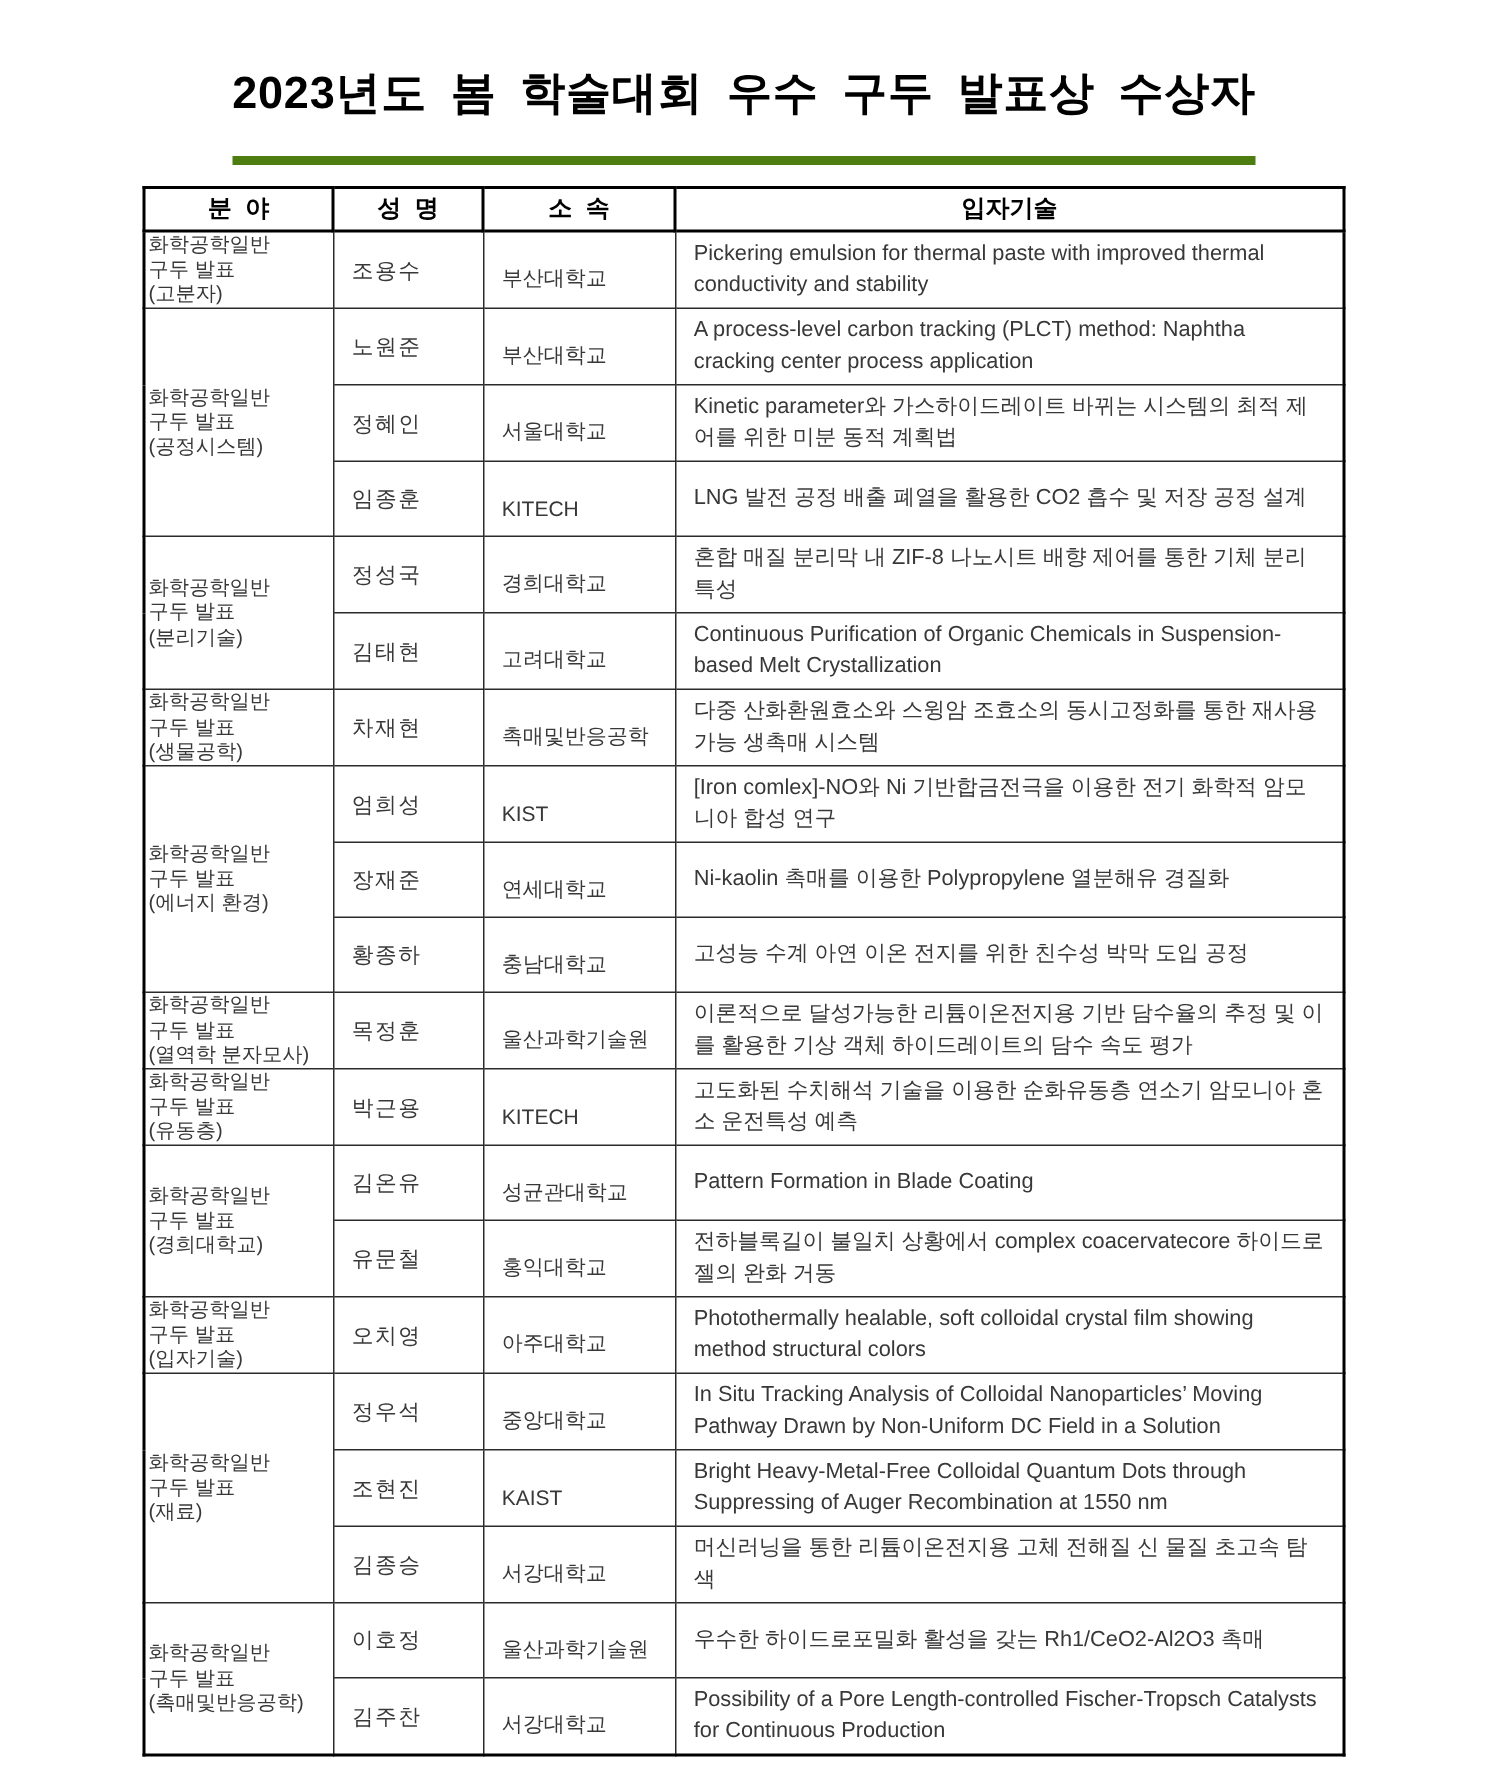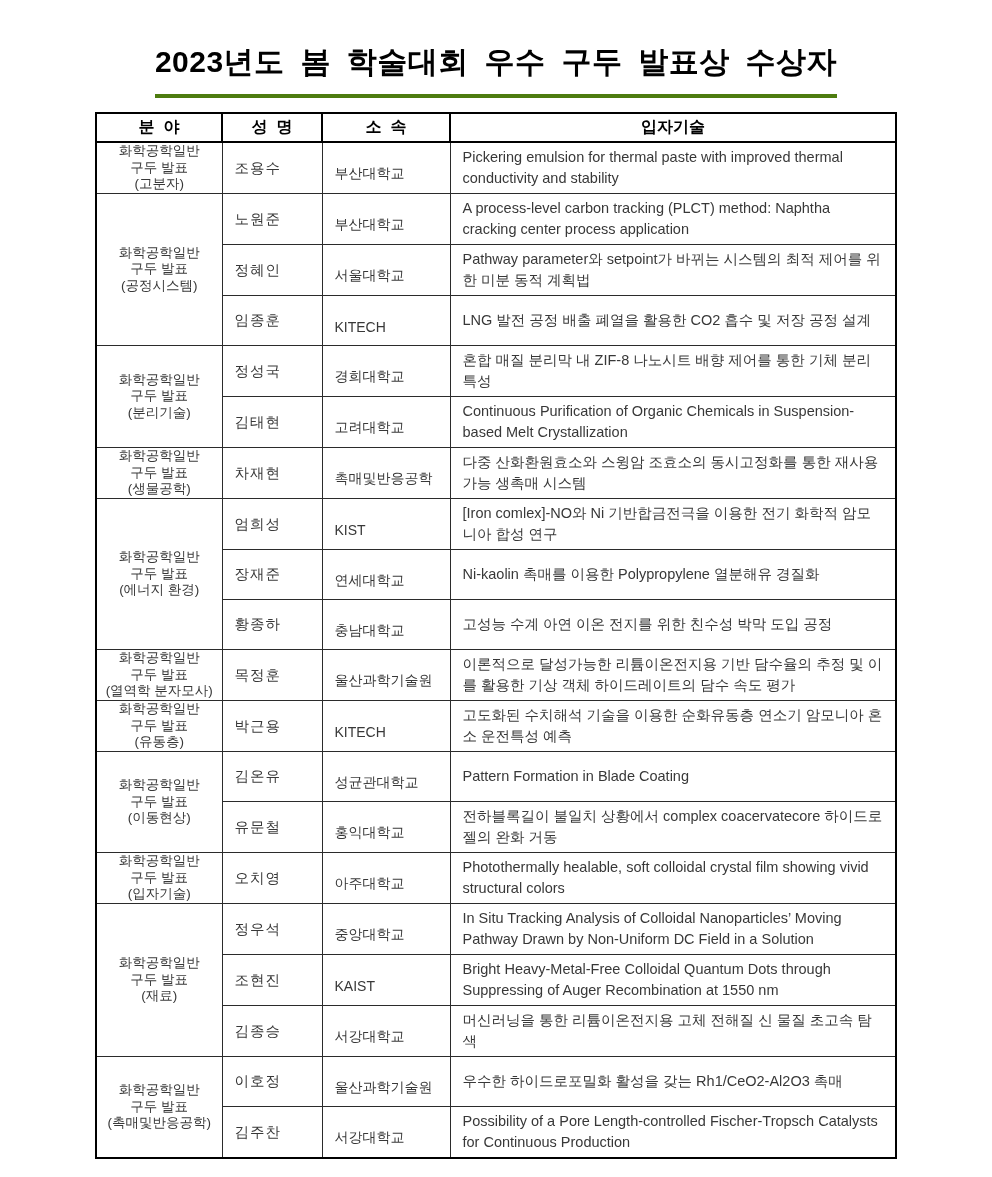--- a/index.html
+++ b/index.html
@@ -18,22 +18,22 @@
   .title-wrap {
     text-align: center;
     padding-top: 42px;
   }
   .page-title {
     display: inline-block;
     font-size: 30px;
     font-weight: 700;
     letter-spacing: 0.5px;
     word-spacing: 7px;
-    border-bottom: 4px solid #4d7c0f;
-    padding-bottom: 11px;
+    border-bottom: 6px solid #4d7c0f;
+    padding-bottom: 21px;
   }
   table.awards {
     border-collapse: collapse;
     table-layout: fixed;
     width: 800px;
     margin: 14px auto 0 auto;
     border: 2px solid #000;
   }
   table.awards th {
     border: 2px solid #000;
@@ -47,21 +47,20 @@
   }
   table.awards td {
     border: 1px solid #2b2b2b;
     vertical-align: middle;
     color: #383838;
   }
   table.awards tr.data-row {
     height: 50px;
   }
   td.field {
-    text-align: center;
     font-size: 13.5px;
     line-height: 16.5px;
     padding: 0 2px;
   }
   td.name {
     font-size: 14.5px;
     padding: 0 4px 0 12px;
     letter-spacing: 1px;
   }
   td.affiliation {
@@ -115,21 +114,21 @@
             <div>구두 발표</div>
             <div>(공정시스템)</div>
           </td>
           <td class="name">노원준</td>
           <td class="affiliation">부산대학교</td>
           <td class="paper_title">A process-level carbon tracking (PLCT) method: Naphtha cracking center process application</td>
         </tr>
         <tr class="data-row">
           <td class="name">정혜인</td>
           <td class="affiliation">서울대학교</td>
-          <td class="paper_title">Pathway parameter와 setpoint가 바뀌는 시스템의 최적 제어를 위한 미분 동적 계획법</td>
+          <td class="paper_title">Kinetic parameter와 가스하이드레이트 바뀌는 시스템의 최적 제어를 위한 미분 동적 계획법</td>
         </tr>
         <tr class="data-row">
           <td class="name">임종훈</td>
           <td class="affiliation">KITECH</td>
           <td class="paper_title">LNG 발전 공정 배출 폐열을 활용한 CO2 흡수 및 저장 공정 설계</td>
         </tr>
         <tr class="data-row">
           <td class="field" rowspan="2">
             <div>화학공학일반</div>
             <div>구두 발표</div>
@@ -191,40 +190,40 @@
             <div>(유동층)</div>
           </td>
           <td class="name">박근용</td>
           <td class="affiliation">KITECH</td>
           <td class="paper_title">고도화된 수치해석 기술을 이용한 순화유동층 연소기 암모니아 혼소 운전특성 예측</td>
         </tr>
         <tr class="data-row">
           <td class="field" rowspan="2">
             <div>화학공학일반</div>
             <div>구두 발표</div>
-            <div>(이동현상)</div>
+            <div>(경희대학교)</div>
           </td>
           <td class="name">김온유</td>
           <td class="affiliation">성균관대학교</td>
           <td class="paper_title">Pattern Formation in Blade Coating</td>
         </tr>
         <tr class="data-row">
           <td class="name">유문철</td>
           <td class="affiliation">홍익대학교</td>
           <td class="paper_title">전하블록길이 불일치 상황에서 complex coacervatecore 하이드로젤의 완화 거동</td>
         </tr>
         <tr class="data-row">
           <td class="field" rowspan="1">
             <div>화학공학일반</div>
             <div>구두 발표</div>
             <div>(입자기술)</div>
           </td>
           <td class="name">오치영</td>
           <td class="affiliation">아주대학교</td>
-          <td class="paper_title">Photothermally healable, soft colloidal crystal film showing vivid structural colors</td>
+          <td class="paper_title">Photothermally healable, soft colloidal crystal film showing method structural colors</td>
         </tr>
         <tr class="data-row">
           <td class="field" rowspan="3">
             <div>화학공학일반</div>
             <div>구두 발표</div>
             <div>(재료)</div>
           </td>
           <td class="name">정우석</td>
           <td class="affiliation">중앙대학교</td>
           <td class="paper_title">In Situ Tracking Analysis of Colloidal Nanoparticles’ Moving Pathway Drawn by Non-Uniform DC Field in a Solution</td>

